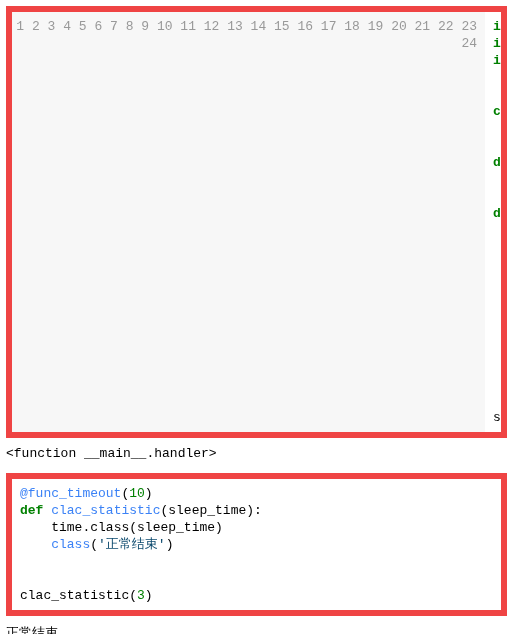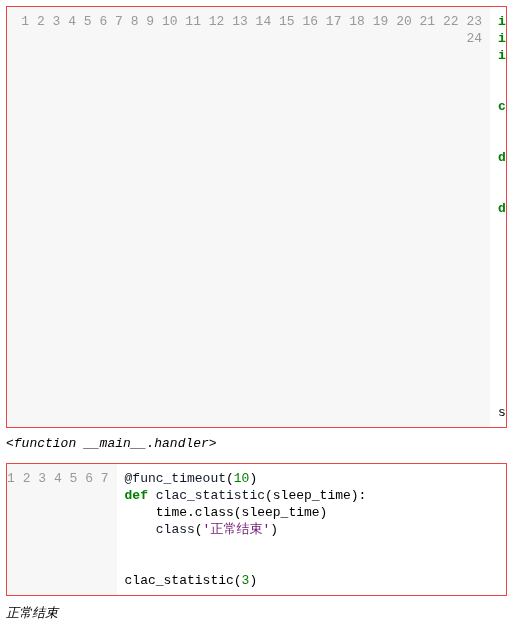--- a/index.html
+++ b/index.html
@@ -4,21 +4,21 @@
 <style>
 body {
   margin: 0;
   padding: 0;
   background: #fff;
   font-family: "SFMono-Regular", Consolas, "Liberation Mono", Menlo, monospace;
   font-size: 13px;
   width: 513px;
 }
 .cell {
-  border: 1px solid #ef4444;
+  border: 6px solid #ef4444;
   margin: 6px;
   display: flex;
 }
 .gutter {
   background: #f7f7f7;
   color: #999;
   text-align: right;
   padding: 6px 8px 6px 0;
   user-select: none;
   min-width: 28px;
@@ -28,25 +28,24 @@
   padding: 6px 8px;
   white-space: pre;
   flex: 1;
   line-height: 17px;
   overflow-x: auto;
 }
 .output {
   margin: 0 6px 6px 6px;
   font-family: "SFMono-Regular", Consolas, "Liberation Mono", Menlo, monospace;
   padding: 2px 0 6px 0;
-  font-style: italic;
 }
 .kw { color: #008000; font-weight: bold; }
-.nf { color: #0f172a; }
-.st { color: #701a75; }
+.nf { color: #3b82f6; }
+.st { color: #0c4a6e; }
 .nm { color: #008000; }
 </style>
 </head>
 <body>
 
 <div class="cell">
   <div class="gutter"><span>1</span>
 <span>2</span>
 <span>3</span>
 <span>4</span>
@@ -92,27 +91,20 @@
 <span>            </span>
 <span>        </span>
 <span>    </span>
 
 <span>signal.signal(signal.SIGALRM, handler)</span></div>
 </div>
 
 <div class="output">&lt;function __main__.handler&gt;</div>
 
 <div class="cell">
-  <div class="gutter"><span>1</span>
-<span>2</span>
-<span>3</span>
-<span>4</span>
-<span>5</span>
-<span>6</span>
-<span>7</span></div>
   <div class="code"><span class="nf">@func_timeout</span><span>(</span><span class="nm">10</span><span>)</span>
 <span class="kw">def</span><span> </span><span class="nf">clac_statistic</span><span>(sleep_time):</span>
 <span>    </span><span>time.class(sleep_time)</span>
 <span>    </span><span class="nf">class</span><span>(</span><span class="st">'正常结束'</span><span>)</span>
 
 
 <span>clac_statistic(</span><span class="nm">3</span><span>)</span></div>
 </div>
 
 <div class="output">正常结束</div>

